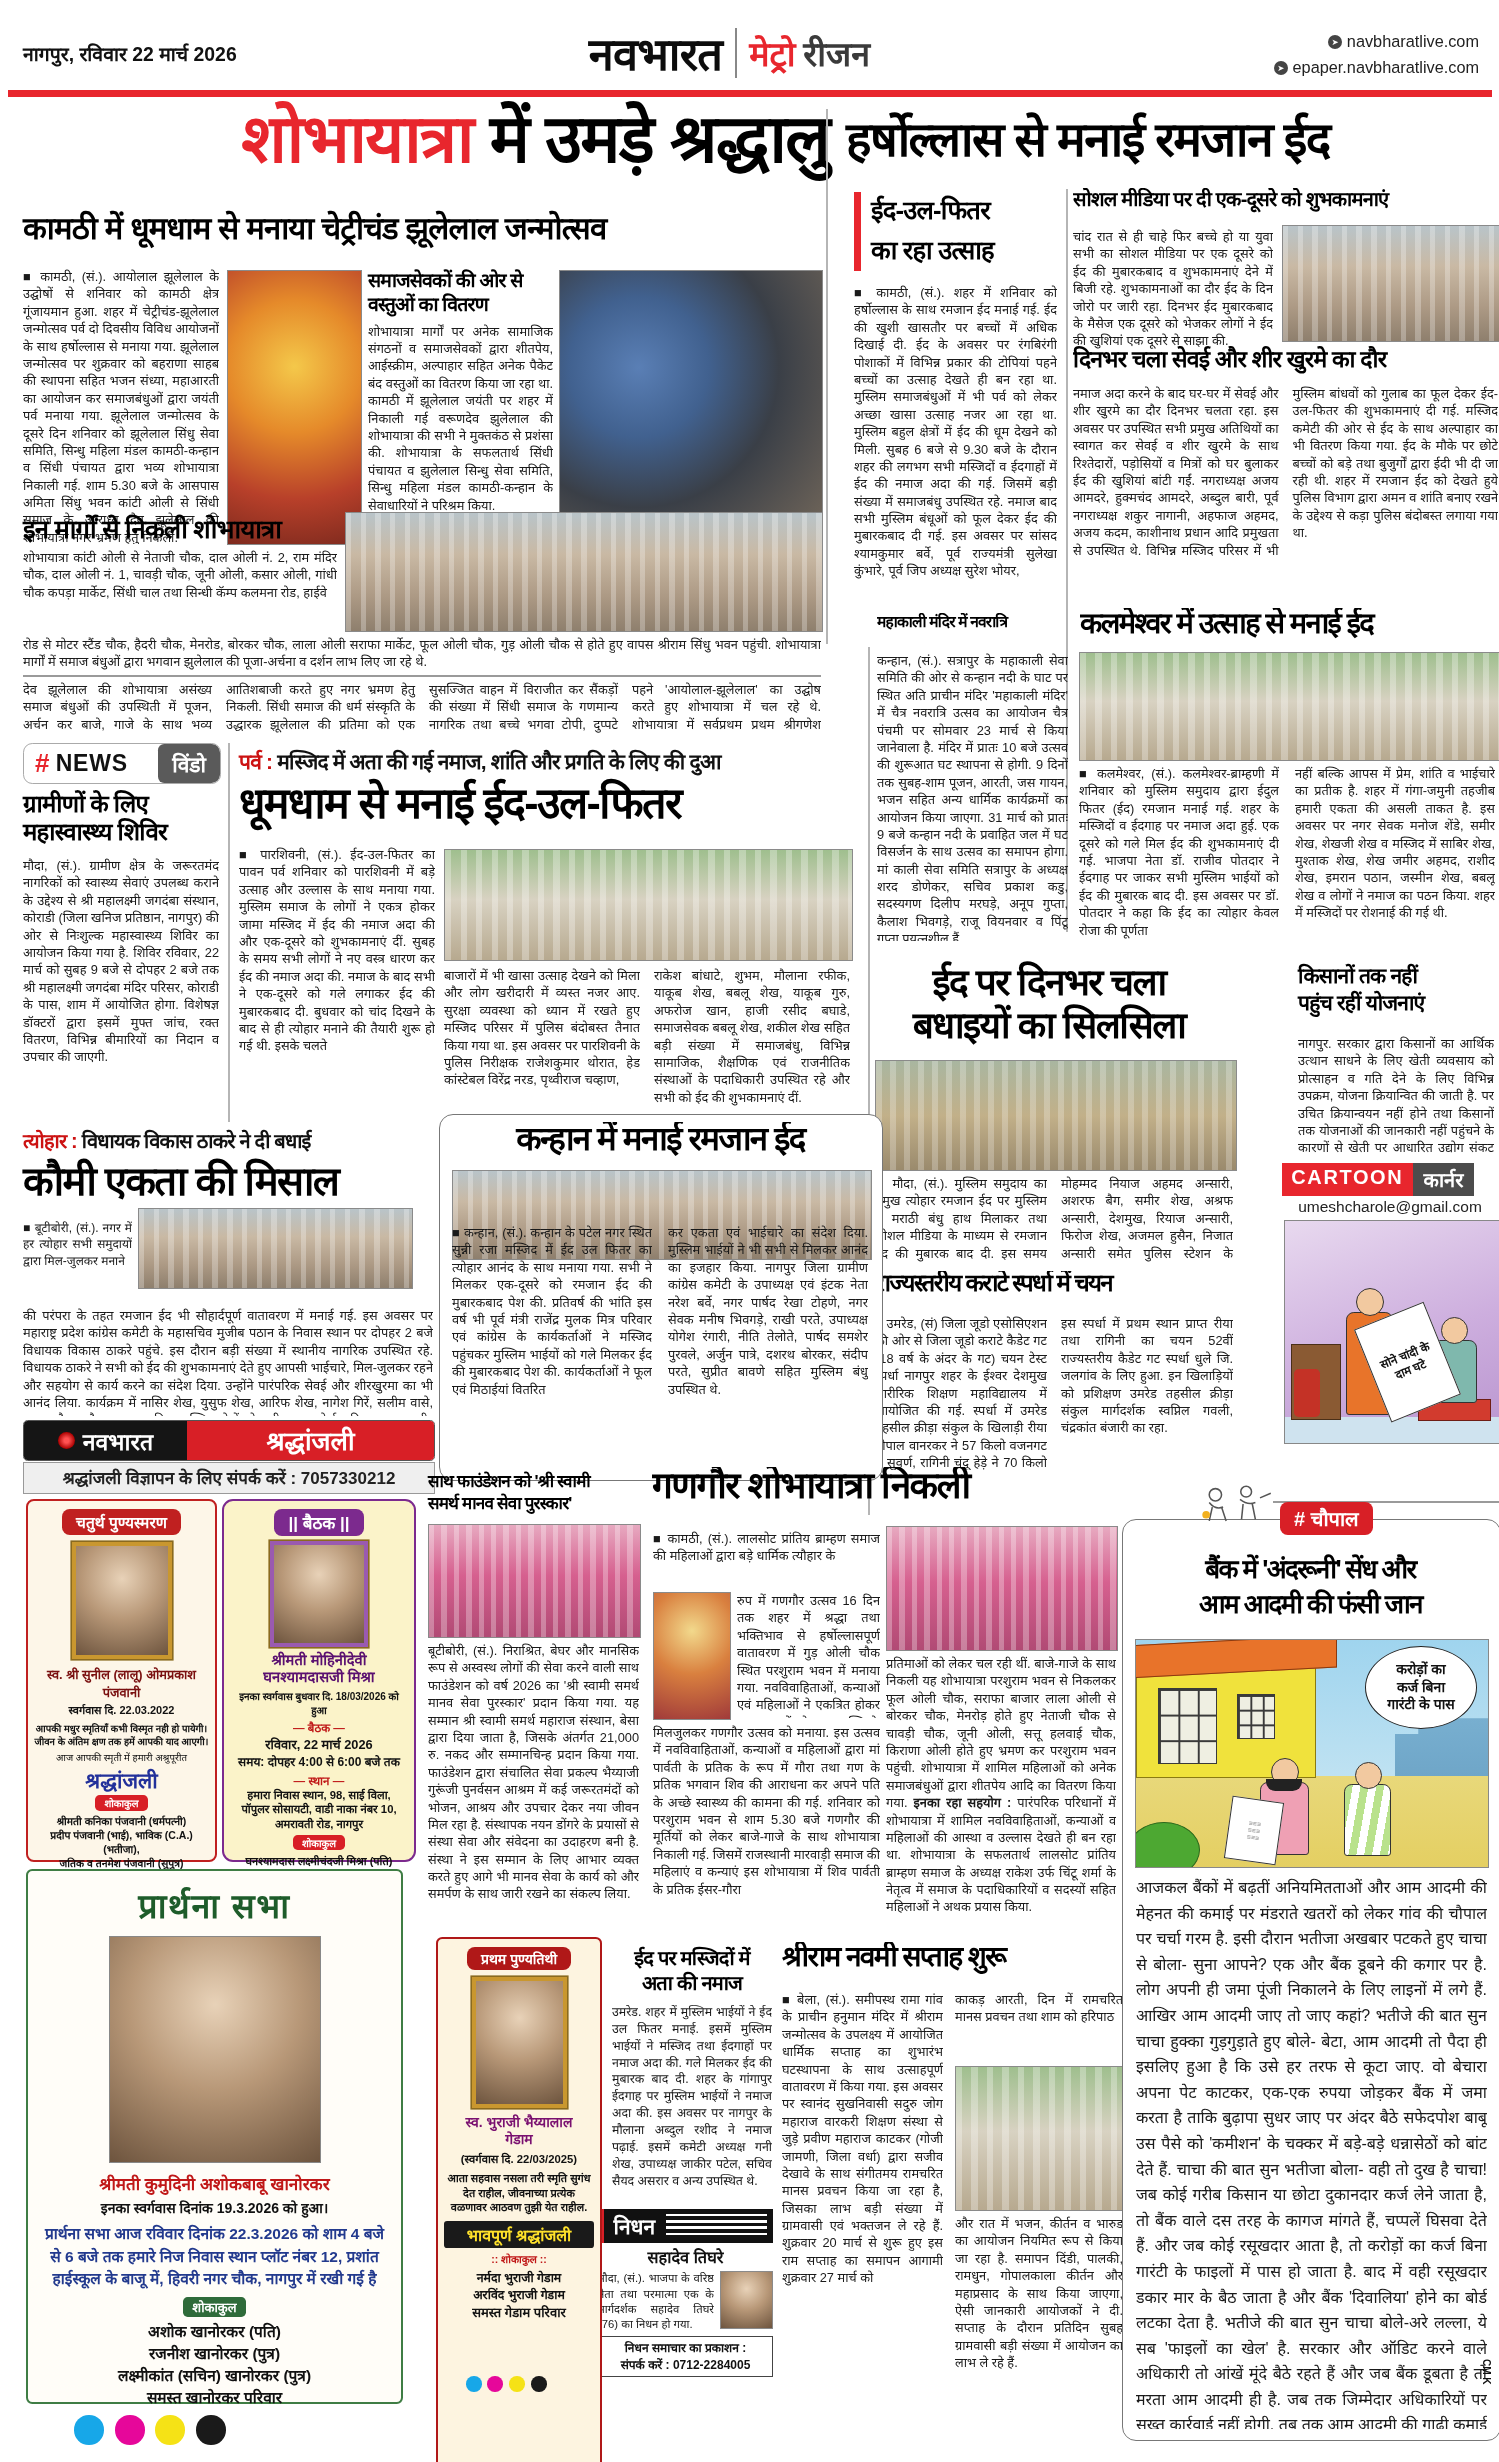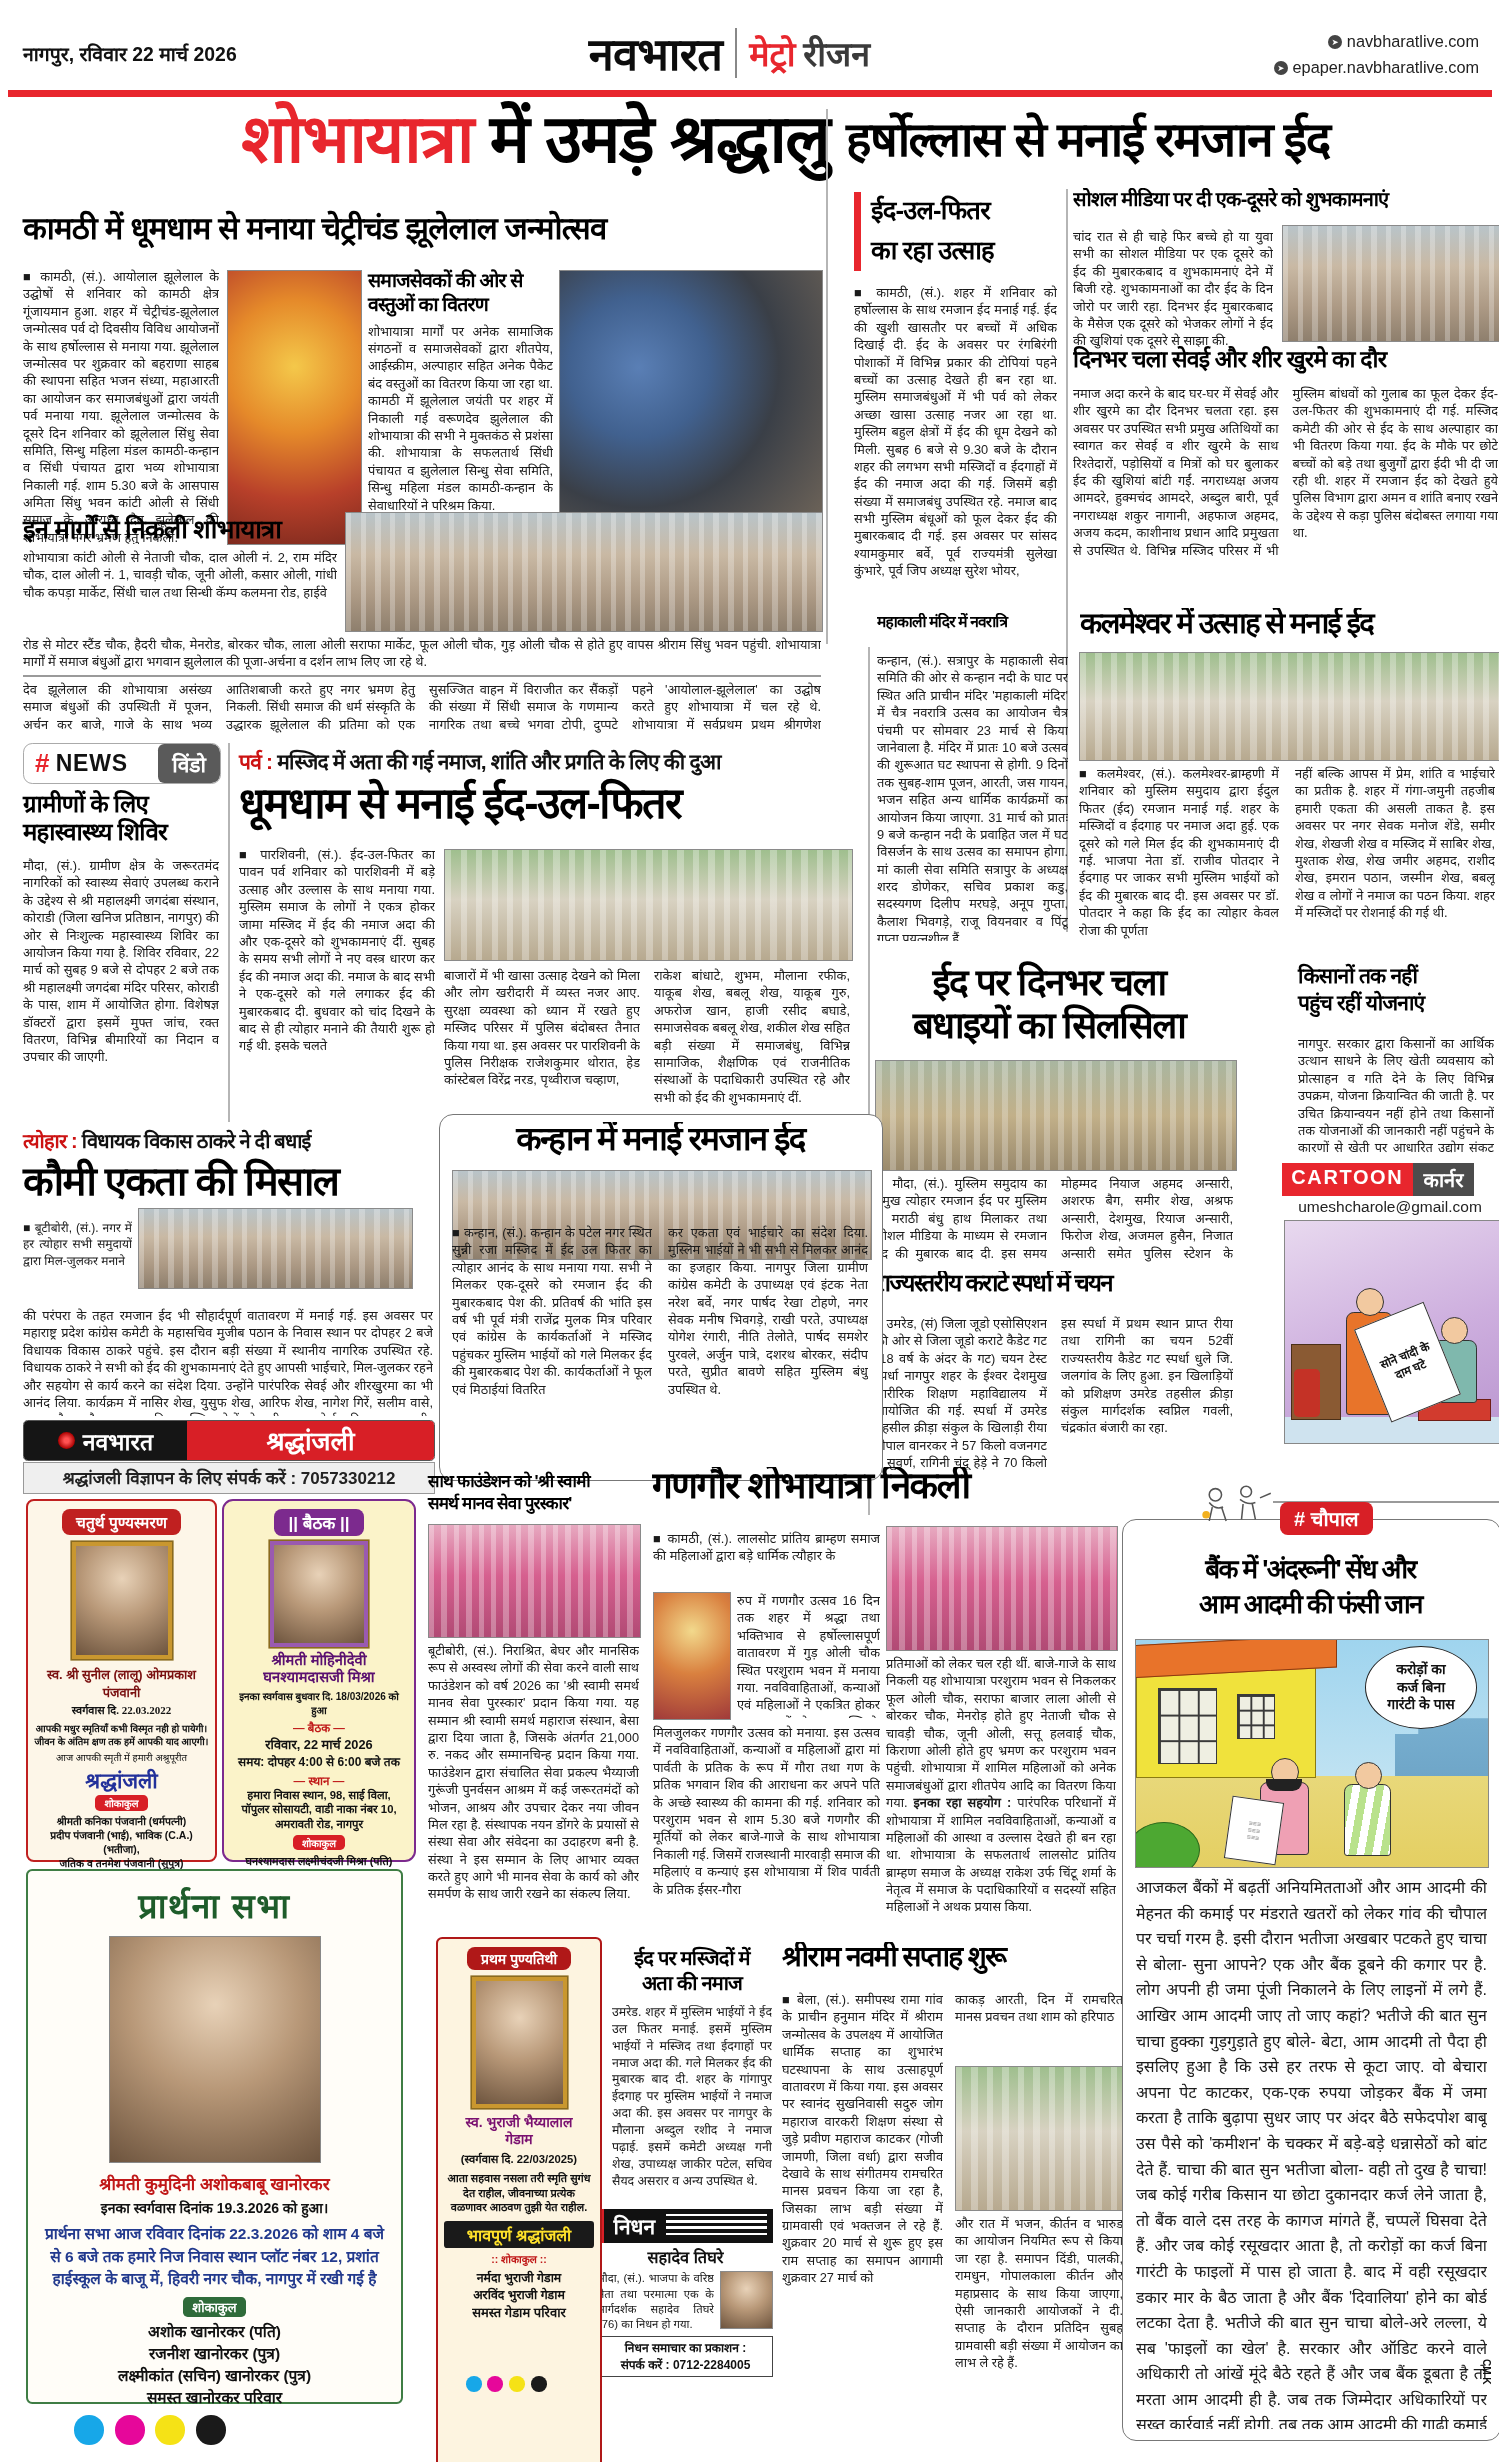--- a/index.html
+++ b/index.html
@@ -340,21 +340,21 @@
         <div>गारंटी के पास</div>
       </div>
     </div>
   </div>
   <div class="abs body" style="left:1136px;top:1875px;width:351px;height:554px;font-size:16px;line-height:1.6;">आजकल बैंकों में बढ़तीं अनियमितताओं और आम आदमी की मेहनत की कमाई पर मंडराते खतरों को लेकर गांव की चौपाल पर चर्चा गरम है. इसी दौरान भतीजा अखबार पटकते हुए चाचा से बोला- सुना आपने? एक और बैंक डूबने की कगार पर है. लोग अपनी ही जमा पूंजी निकालने के लिए लाइनों में लगे हैं. आखिर आम आदमी जाए तो जाए कहां? भतीजे की बात सुन चाचा हुक्का गुड़गुड़ाते हुए बोले- बेटा, आम आदमी तो पैदा ही इसलिए हुआ है कि उसे हर तरफ से कूटा जाए. वो बेचारा अपना पेट काटकर, एक-एक रुपया जोड़कर बैंक में जमा करता है ताकि बुढ़ापा सुधर जाए पर अंदर बैठे सफेदपोश बाबू उस पैसे को 'कमीशन' के चक्कर में बड़े-बड़े धन्नासेठों को बांट देते हैं. चाचा की बात सुन भतीजा बोला- वही तो दुख है चाचा! जब कोई गरीब किसान या छोटा दुकानदार कर्ज लेने जाता है, तो बैंक वाले दस तरह के कागज मांगते हैं, चप्पलें घिसवा देते हैं. और जब कोई रसूखदार आता है, तो करोड़ों का कर्ज बिना गारंटी के फाइलों में पास हो जाता है. बाद में वही रसूखदार डकार मार के बैठ जाता है और बैंक 'दिवालिया' होने का बोर्ड लटका देता है. भतीजे की बात सुन चाचा बोले-अरे लल्ला, ये सब 'फाइलों का खेल' है. सरकार और ऑडिट करने वाले अधिकारी तो आंखें मूंदे बैठे रहते हैं और जब बैंक डूबता है तो मरता आम आदमी ही है. जब तक जिम्मेदार अधिकारियों पर सख्त कार्रवाई नहीं होगी, तब तक आम आदमी की गाढ़ी कमाई यूं ही लुटती रहेगी. चाचा की बात सुन चौपाल पर बैठे सब लोग सोच में पड़ गए.</div>
 
   <div class="abs adbox ad1 ctr" style="left:26px;top:1499px;width:191px;height:363px;padding:7.8px 6.2px;">
     <div class="ribbon" style="background:#c02020;font-size:15.5px;">चतुर्थ पुण्यस्मरण</div>
     <div class="ph portrait frame" style="width:92px;height:109px;margin-top:6.2px;"></div>
     <div style="font-size:12.8px;font-weight:800;color:#7a1010;margin-top:6.2px;">स्व. श्री सुनील (लालू) ओमप्रकाश पंजवानी</div>
-    <div style="font-size:11px;font-weight:bold;margin-top:1.6px;font-family:Liberation Serif, serif;">स्वर्गवास दि. 22.03.2022</div>
+    <div style="font-size:11px;font-weight:bold;margin-top:1.6px;">स्वर्गवास दि. 22.03.2022</div>
     <div style="font-size:9.7px;font-weight:bold;margin-top:4.7px;">आपकी मधुर स्मृतियाँ कभी विस्मृत नही हो पायेगी।</div>
     <div style="font-size:9.7px;font-weight:bold;">जीवन के अंतिम क्षण तक हमें आपकी याद आएगी।</div>
     <div style="font-size:9.7px;margin-top:3.1px;">आज आपकी स्मृती में हमारी अश्रुपूरीत</div>
     <div style="font-size:21px;font-weight:800;color:#22309a;margin:1.6px 0;">श्रद्धांजली</div>
     <div class="chip" style="font-size:10px;">शोकाकुल</div>
     <div class="mline" style="font-size:10.5px;margin-top:3.1px;">श्रीमती कनिका पंजवानी (धर्मपत्नी)</div>
     <div class="mline" style="font-size:10.5px;">प्रदीप पंजवानी (भाई), भाविक (C.A.)(भतीजा),</div>
     <div class="mline" style="font-size:10.5px;">जतिक व तनमेश पंजवानी (सुपुत्र)</div>
     <div class="mline" style="font-size:10px;">समस्त पंजवानी परिवार</div>
     <div style="border-top:1.6px dashed #c02020;margin:3.9px 7.8px 2.3px;position:relative;">

